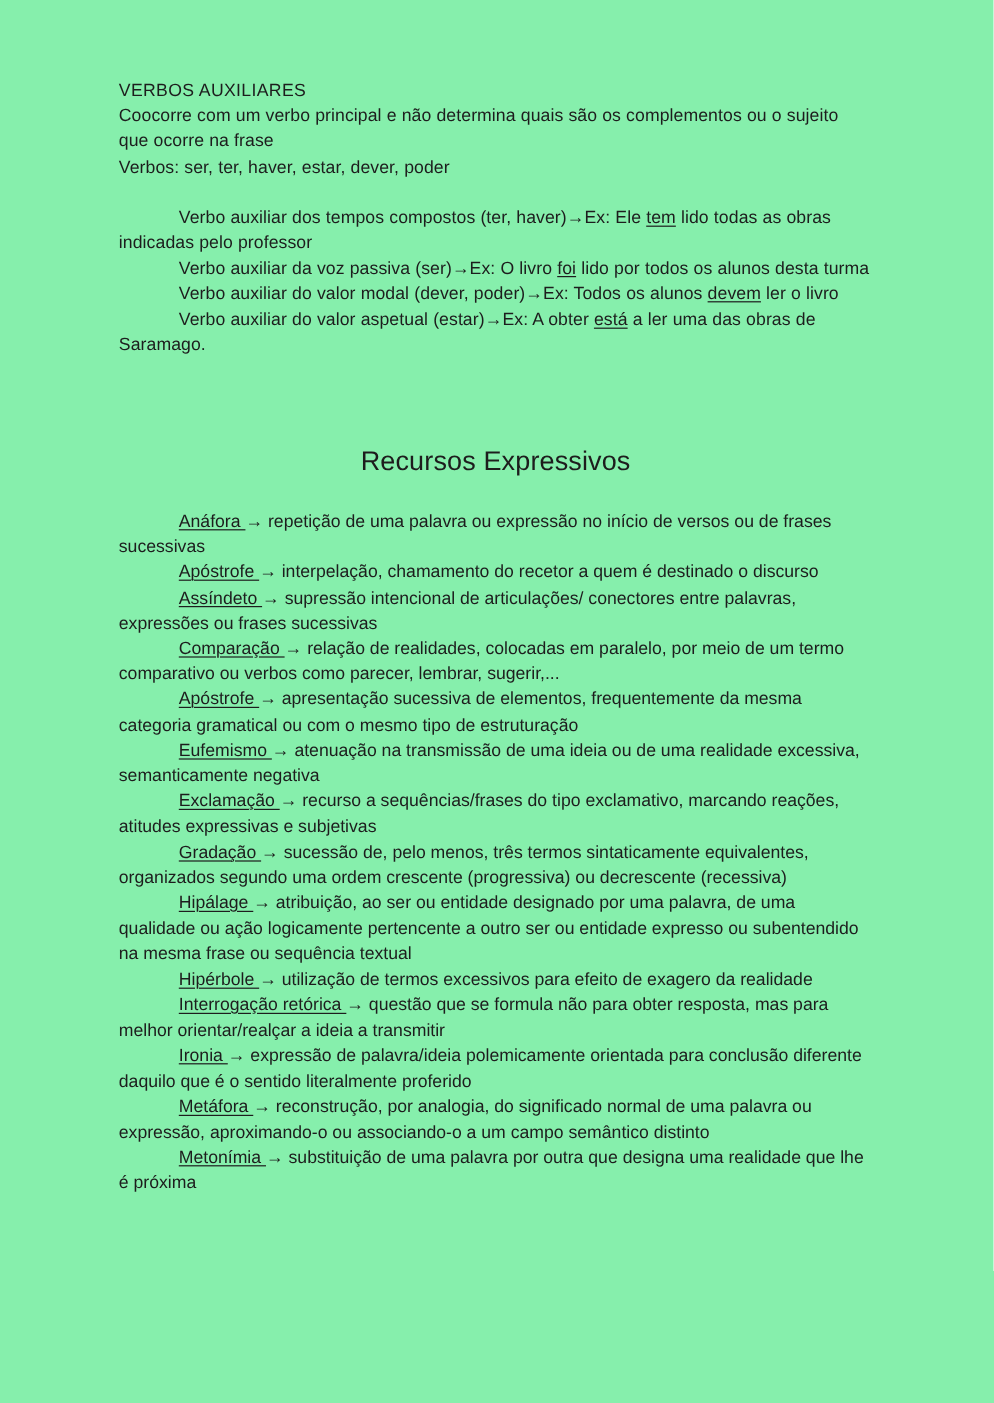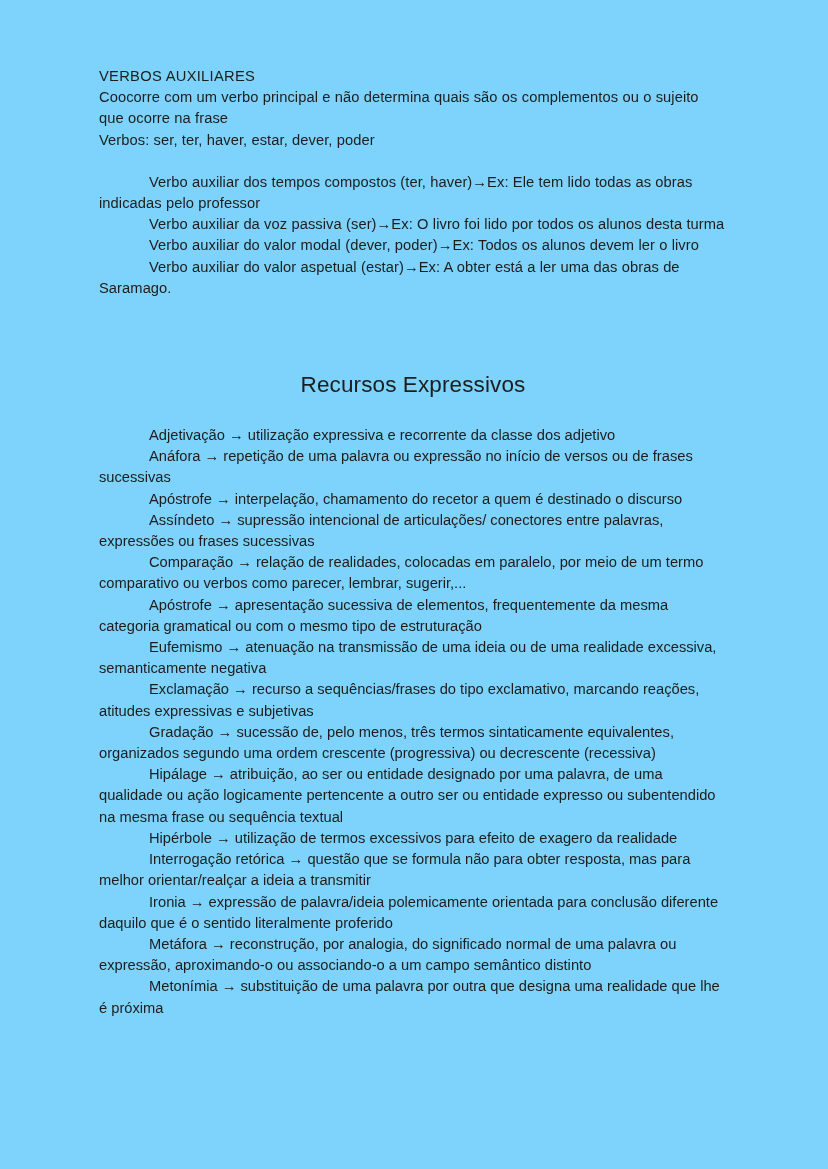--- a/index.html
+++ b/index.html
@@ -10,21 +10,21 @@
   body {
     font-family: "Liberation Sans", sans-serif;
     color: #1d1d1d;
     -webkit-font-smoothing: antialiased;
   }
   .page {
     position: relative;
     width: 828px;
     height: 1169px;
     margin: 0 auto;
-    background: #7dd3fc;
+    background: #86efac;
     overflow: hidden;
     box-sizing: border-box;
   }
   .content {
     position: absolute;
     left: 99px;
     top: 66px;
     width: 628px;
   }
 
@@ -55,20 +55,21 @@
     font-weight: 400;
     color: #1d1d1d;
   }
   .title-block {
     margin-top: 72px;
     margin-bottom: 26px;
   }
 
   
   .u {
+    text-decoration: underline;
     text-underline-offset: 2px;
     text-decoration-thickness: 1px;
   }
   .arrow {
     white-space: nowrap;
   }
 
   
   .devices .device-line {
     font-size: 14.7px;
@@ -108,21 +109,20 @@
         </p>
       </div>
     </section>
 
     <section>
       <div class="title-block">
         <h1 class="section-title">Recursos Expressivos</h1>
       </div>
 
       <div class="devices" id="devices-list">
-          <p class="device-line"><span class="u">Adjetivação </span><span class="arrow">→ </span><span>utilização expressiva e recorrente da classe dos adjetivo</span></p>
           <p class="device-line"><span class="u">Anáfora </span><span class="arrow">→ </span><span>repetição de uma palavra ou expressão no início de versos ou de frases sucessivas</span></p>
           <p class="device-line"><span class="u">Apóstrofe </span><span class="arrow">→ </span><span>interpelação, chamamento do recetor a quem é destinado o discurso</span></p>
           <p class="device-line"><span class="u">Assíndeto </span><span class="arrow">→ </span><span>supressão intencional de articulações/ conectores entre palavras, expressões ou frases sucessivas</span></p>
           <p class="device-line"><span class="u">Comparação </span><span class="arrow">→ </span><span>relação de realidades, colocadas em paralelo, por meio de um termo comparativo ou verbos como parecer, lembrar, sugerir,...</span></p>
           <p class="device-line"><span class="u">Apóstrofe </span><span class="arrow">→ </span><span>apresentação sucessiva de elementos, frequentemente da mesma categoria gramatical ou com o mesmo tipo de estruturação</span></p>
           <p class="device-line"><span class="u">Eufemismo </span><span class="arrow">→ </span><span>atenuação na transmissão de uma ideia ou de uma realidade excessiva, semanticamente negativa</span></p>
           <p class="device-line"><span class="u">Exclamação </span><span class="arrow">→ </span><span>recurso a sequências/frases do tipo exclamativo, marcando reações, atitudes expressivas e subjetivas</span></p>
           <p class="device-line"><span class="u">Gradação </span><span class="arrow">→ </span><span>sucessão de, pelo menos, três termos sintaticamente equivalentes, organizados segundo uma ordem crescente (progressiva) ou decrescente (recessiva)</span></p>
           <p class="device-line"><span class="u">Hipálage </span><span class="arrow">→ </span><span>atribuição, ao ser ou entidade designado por uma palavra, de uma qualidade ou ação logicamente pertencente a outro ser ou entidade expresso ou subentendido na mesma frase ou sequência textual</span></p>
           <p class="device-line"><span class="u">Hipérbole </span><span class="arrow">→ </span><span>utilização de termos excessivos para efeito de exagero da realidade</span></p>

